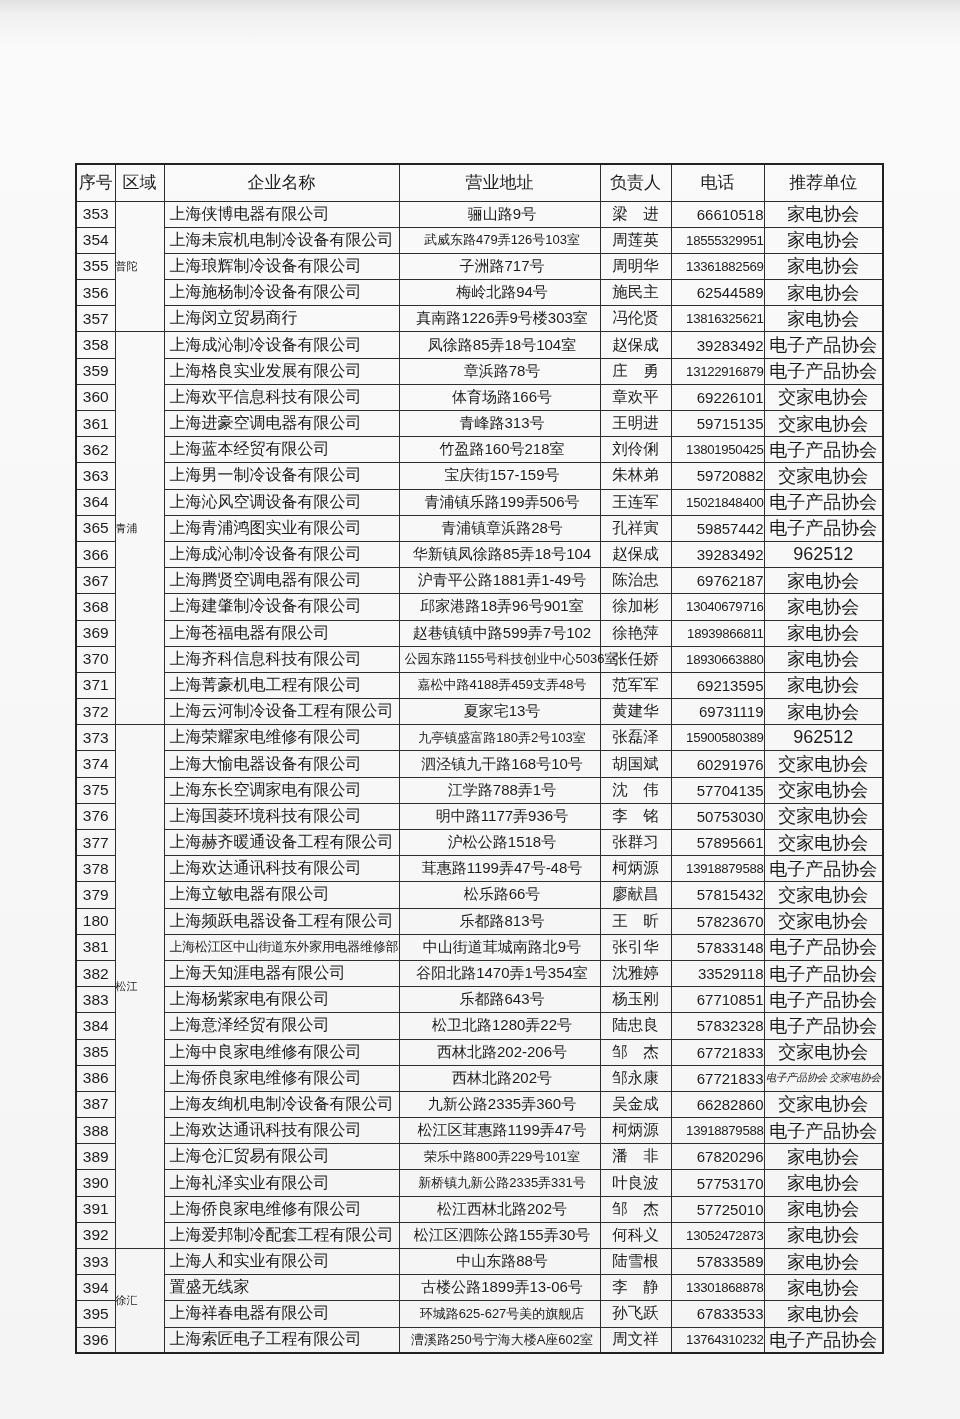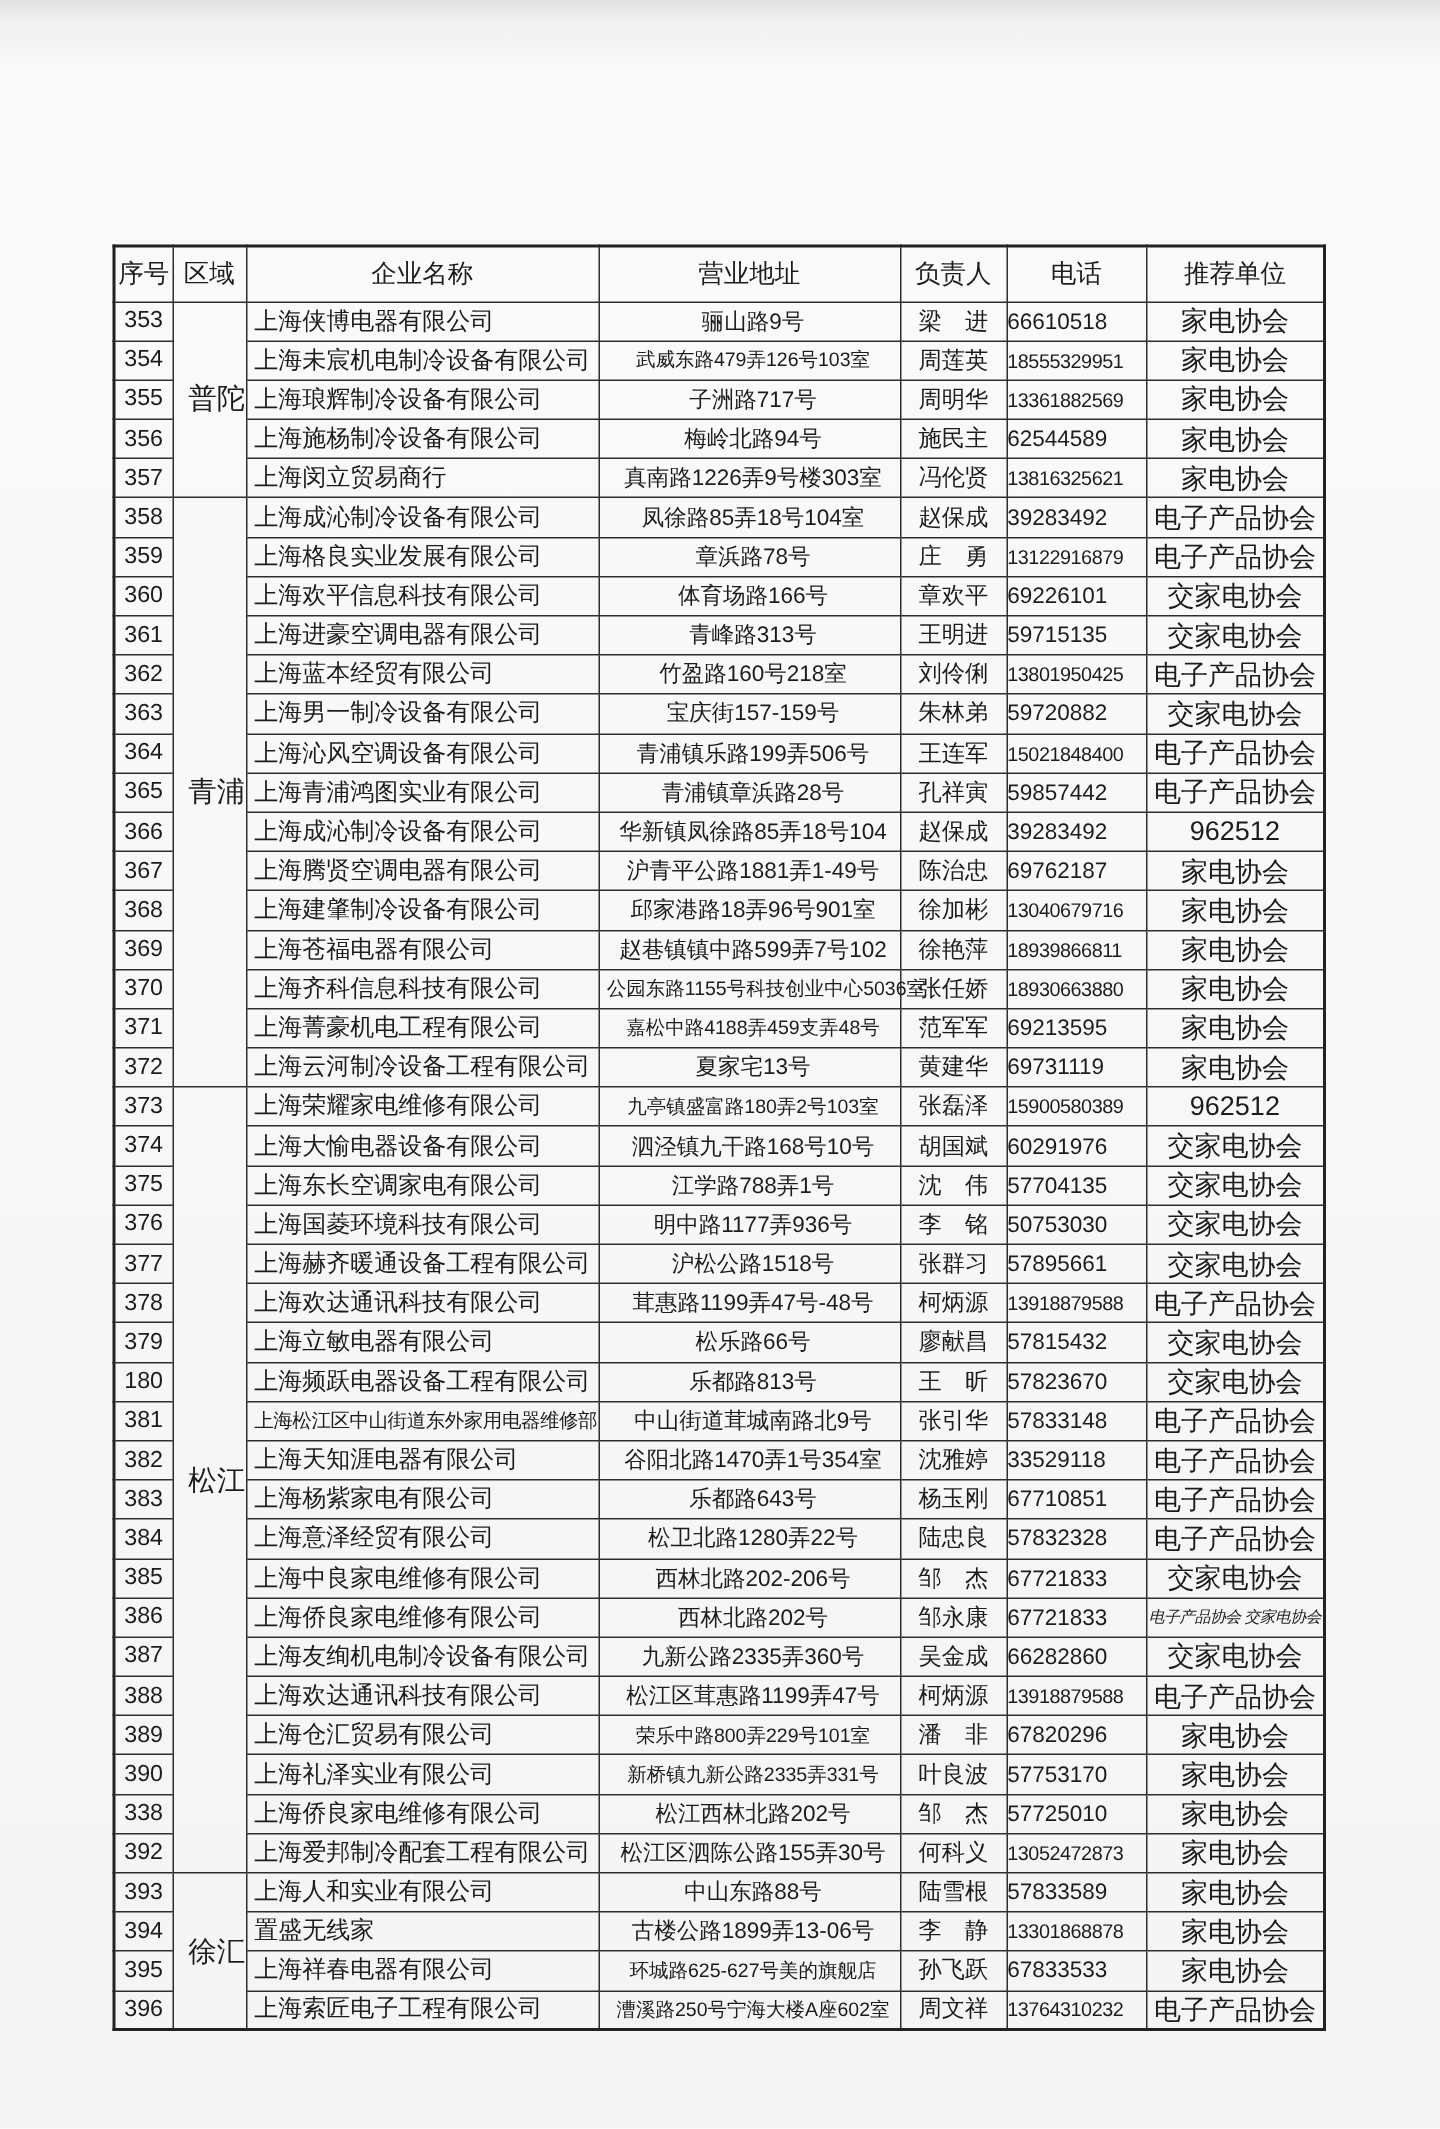--- a/index.html
+++ b/index.html
@@ -42,25 +42,25 @@
     vertical-align:middle;
   }
   .col-no       { width:39px; }
   .col-region   { width:49px; }
   .col-company  { width:235px; }
   .col-address  { width:201px; }
   .col-contact  { width:71px; }
   .col-phone    { width:93px; }
   .col-recommend{ width:119px; }
   td.cell-no        { text-align:center; font-size:15.5px; }
-  td.cell-region    { text-align:right; font-size:19px; }
+  td.cell-region    { text-align:left; font-size:11px; }
   td.cell-company   { text-align:left; padding-left:5px; }
   td.cell-address   { text-align:center; padding-left:5px; font-size:15px; position:relative; z-index:2; }
   td.cell-contact   { text-align:center; font-size:15.5px; }
-  td.cell-phone     { text-align:left; font-size:15px;margin-left:31px; }
+  td.cell-phone     { text-align:right; font-size:15px;margin-left:31px; }
   td.cell-recommend { text-align:center; font-size:18px; }
   td.shrink-company { font-size:13px; letter-spacing:-0.3px; }
   td.shrink-address { font-size:13px; }
   td.shrink-phone   { font-size:13.2px; letter-spacing:-0.3px; }
   td.shrink-recommend { font-size:10.5px; letter-spacing:-0.3px;font-style:italic; }
 </style>
 </head>
 <body>
 
 <div class="page">
@@ -388,21 +388,21 @@
         </tr>
         <tr>
           <td class="cell-no">390</td>
           <td class="cell-company">上海礼泽实业有限公司</td>
           <td class="cell-address shrink-address">新桥镇九新公路2335弄331号</td>
           <td class="cell-contact">叶良波</td>
           <td class="cell-phone">57753170</td>
           <td class="cell-recommend">家电协会</td>
         </tr>
         <tr>
-          <td class="cell-no">338</td>
+          <td class="cell-no">391</td>
           <td class="cell-company">上海侨良家电维修有限公司</td>
           <td class="cell-address">松江西林北路202号</td>
           <td class="cell-contact">邹　杰</td>
           <td class="cell-phone">57725010</td>
           <td class="cell-recommend">家电协会</td>
         </tr>
         <tr>
           <td class="cell-no">392</td>
           <td class="cell-company">上海爱邦制冷配套工程有限公司</td>
           <td class="cell-address">松江区泗陈公路155弄30号</td>

